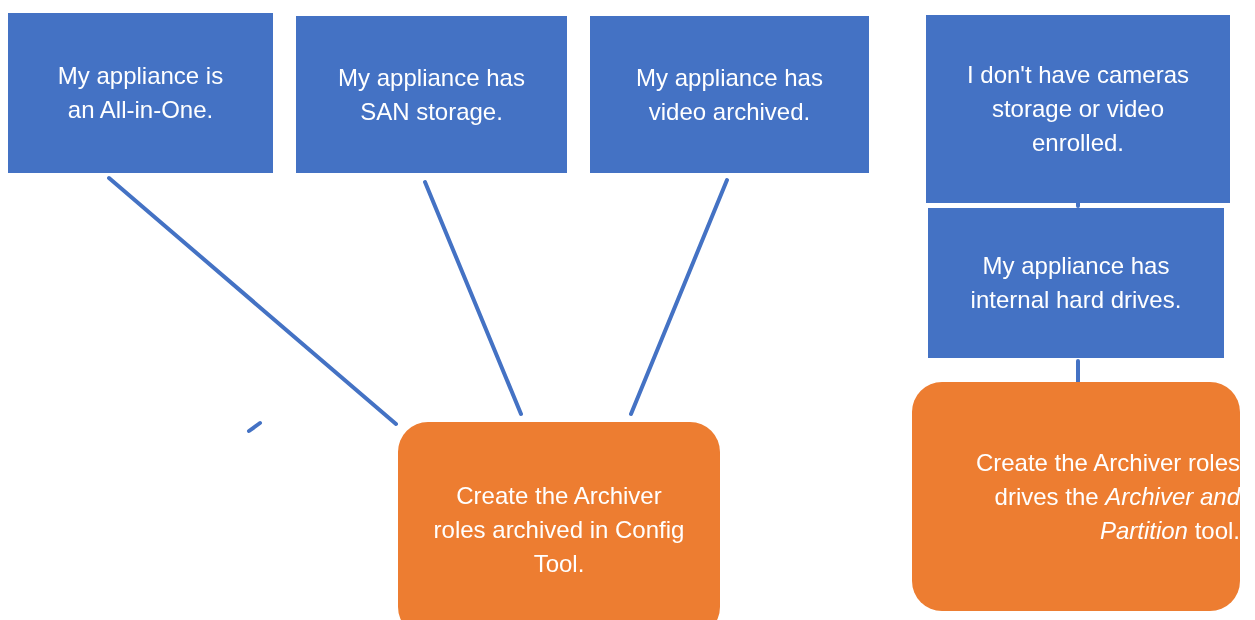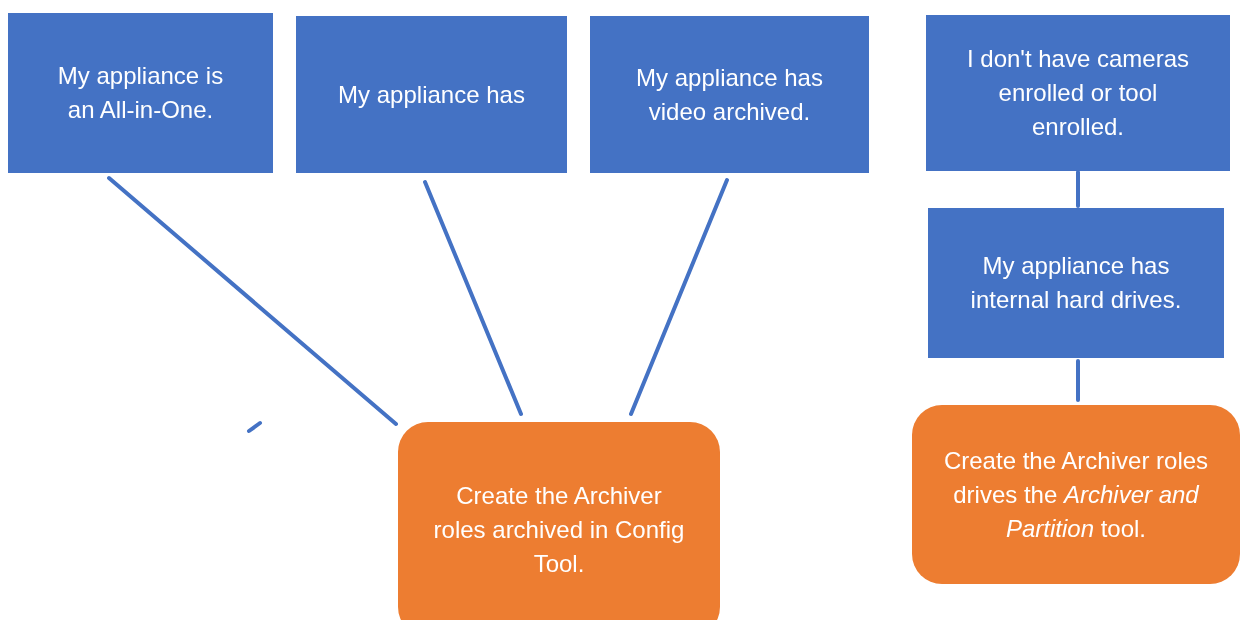--- a/index.html
+++ b/index.html
@@ -64,43 +64,44 @@
     <line x1="249" y1="431" x2="260" y2="423"></line>
   </svg>
 
   <div class="node blue" style="left:8px; top:13px; width:265px; height:160px;">
     <span class="ln">My appliance is</span>
     <span class="ln">an All-in-One.</span>
   </div>
 
   <div class="node blue" style="left:296px; top:16px; width:271px; height:157px;">
     <span class="ln">My appliance has</span>
+    <span class="ln">SAN storage.</span>
   </div>
 
   <div class="node blue" style="left:590px; top:16px; width:279px; height:157px;">
     <span class="ln">My appliance has</span>
     <span class="ln">video archived.</span>
   </div>
 
-  <div class="node blue" style="left:926px; top:15px; width:304px; height:156px;">
+  <div class="node blue" style="left:926px; top:15px; width:304px; height:188px;">
     <span class="ln">I don't have cameras</span>
-    <span class="ln">enrolled or tool</span>
+    <span class="ln">storage or video</span>
     <span class="ln">enrolled.</span>
   </div>
 
   <div class="node blue" style="left:928px; top:208px; width:296px; height:150px;">
     <span class="ln">My appliance has</span>
     <span class="ln">internal hard drives.</span>
   </div>
 
   <div class="node orange" style="left:398px; top:422px; width:322px; height:215px;">
     <span class="ln">Create the Archiver</span>
     <span class="ln">roles archived in Config</span>
     <span class="ln">Tool.</span>
   </div>
 
-  <div class="node orange" style="left:912px; top:405px; width:328px; height:179px;">
+  <div class="node orange" style="left:912px; top:382px; width:328px; height:229px;align-items:flex-end;">
     <span class="ln">Create the Archiver roles</span>
     <span class="ln"><span>drives the </span><i>Archiver and</i></span>
     <span class="ln"><i>Partition</i><span> tool.</span></span>
   </div>
 
 </div>
 
 </body></html>

